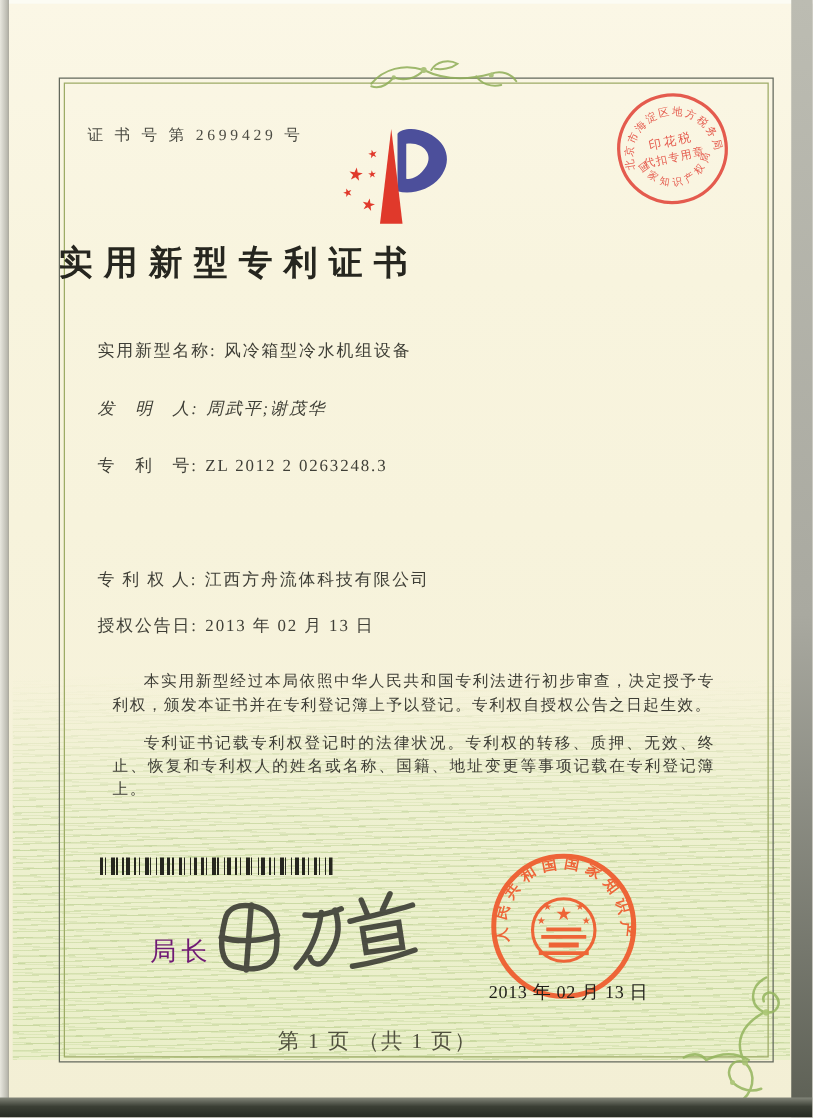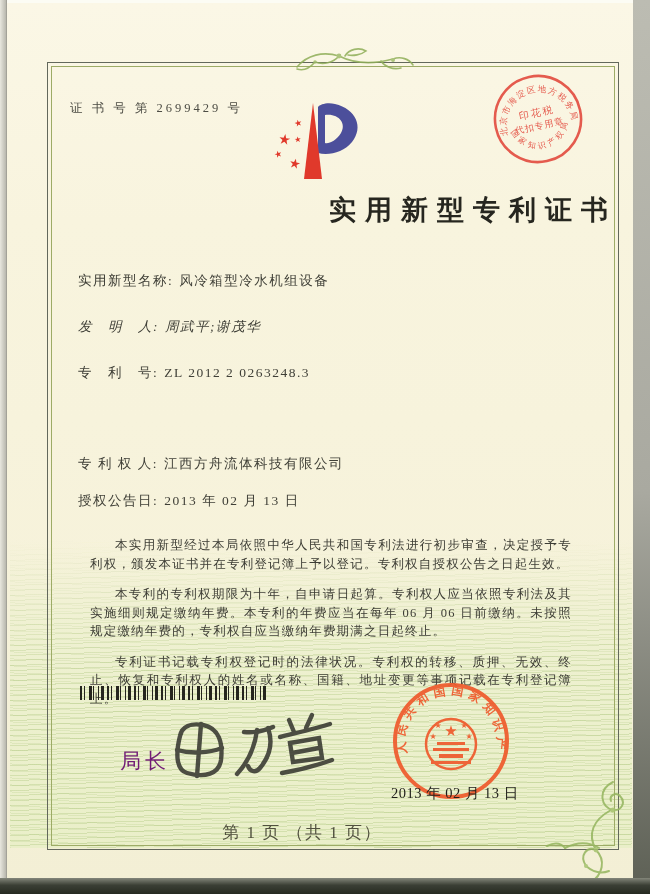--- a/index.html
+++ b/index.html
@@ -33,21 +33,21 @@
                border:1.5px solid #63685c;}
   .frame-inner{position:absolute;left:51px;top:66px;width:562px;height:778px;
                border:1px solid #9dab66;}
 
   .cert-no{position:absolute;left:70px;top:100px;font-size:12.5px;letter-spacing:3px;color:#4c4c44;}
 
   .logo{position:absolute;left:258px;top:99px;}
   .stamp{position:absolute;left:490px;top:71px;transform:rotate(-12deg);opacity:.88;}
   .top-ornament{position:absolute;left:293px;top:43px;opacity:.85;}
 
-  .title{position:absolute;left:47px;top:192px;width:570px;text-align:right;
+  .title{position:absolute;left:47px;top:192px;width:570px;text-align:left;
          font-size:27px;font-weight:600;letter-spacing:9px;color:#26261f;}
 
   .field{position:absolute;left:78px;font-size:13.5px;letter-spacing:1.5px;color:#3f3f37;white-space:nowrap;}
   .f-name{top:272px;} .f-inv{top:318px;font-style:italic;} .f-no{top:364px;}
   .f-file{top:409px;} .f-own{top:455px;} .f-grant{top:492px;text-align:right;}
   .field .val{margin-left:6px;}
 
   .body-text{position:absolute;left:78px;top:524px;width:506px;
              font-size:12.5px;line-height:18.5px;letter-spacing:1.2px;color:#3d3d35;text-align:justify;}
   .body-text p{margin:12px;text-indent:2em;}
@@ -145,21 +145,20 @@
   </div>
   <div class="field f-own">
     <span>专 利 权 人:</span><span class="val">江西方舟流体科技有限公司</span>
   </div>
   <div class="field f-grant">
     <span>授权公告日:</span><span class="val">2013 年 02 月 13 日</span>
   </div>
 
   <div class="body-text">
     <p>本实用新型经过本局依照中华人民共和国专利法进行初步审查，决定授予专利权，颁发本证书并在专利登记簿上予以登记。专利权自授权公告之日起生效。</p>
-    <p>本专利的专利权期限为十年，自申请日起算。专利权人应当依照专利法及其实施细则规定缴纳年费。本专利的年费应当在每年 06 月 06 日前缴纳。未按照规定缴纳年费的，专利权自应当缴纳年费期满之日起终止。</p>
     <p>专利证书记载专利权登记时的法律状况。专利权的转移、质押、无效、终止、恢复和专利权人的姓名或名称、国籍、地址变更等事项记载在专利登记簿上。</p>
   </div>
 
   <div class="barcode"></div>
 
   <div class="director">局长</div>
 
   <svg class="signature" width="175" height="100" viewBox="0 0 175 100" aria-label="田力普">
     <g fill="none" stroke="#32322c" stroke-width="4.4" stroke-linecap="round" opacity=".85">
       <path d="M20,38 C15,58 17,72 27,75 C45,80 59,76 61,62 C63,45 59,30 43,27 C31,25 22,28 20,38 Z"></path>

